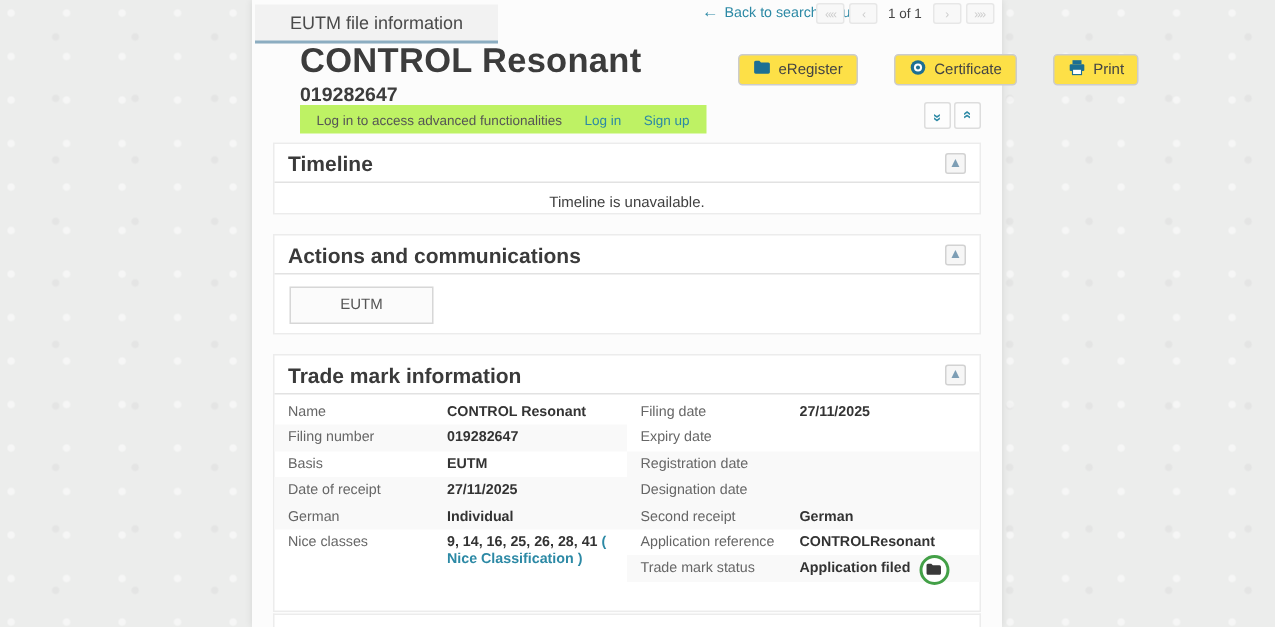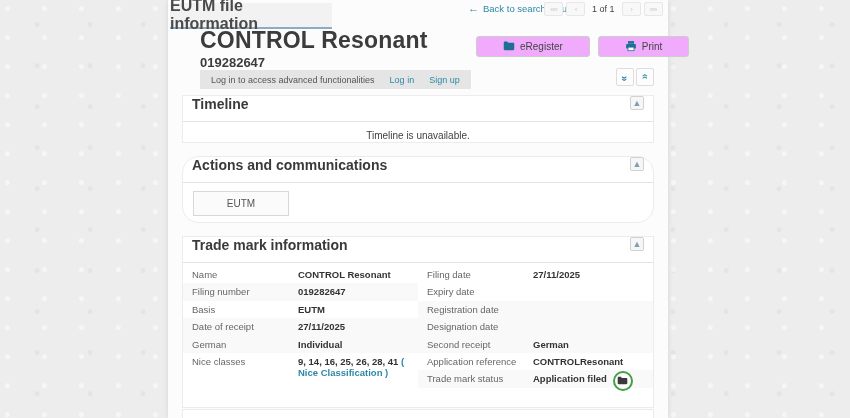--- a/index.html
+++ b/index.html
@@ -14,74 +14,74 @@
   }
   .content {
     position:absolute; left:168px; top:0; width:500px; height:418px;
     background:#fcfcfc; box-shadow:0 0 5px rgba(0,0,0,.10);
   }
   
   .file-tab {
     position:absolute; left:2px; top:3px; width:162px; height:26px;
     background:#f2f2f2; border-bottom:2px solid #8cadc1;
     display:flex; align-items:center; justify-content:center;
-    font-size:16px; font-weight:bold; color:#4a4a4a; cursor:default;
+    font-size:12px; font-weight:normal; color:#4a4a4a; cursor:default;
   }
   .back-link {
     position:absolute; left:300px; top:3px; display:flex; align-items:center; gap:4px;
     font-size:9.5px; color:#2c89a5; cursor:pointer;
   }
   .back-arrow { font-size:11px; line-height:1; font-weight:bold; }
   .pagination { position:absolute; left:376px; top:2px; display:flex; align-items:center; gap:3px; }
   .pg-btn {
     width:19px; height:14px; background:#f8f8f8; border:1px solid #e7e7e7; border-radius:2px;
     font-size:8px; color:#cccccc; display:flex; align-items:center; justify-content:center;
     letter-spacing:-1px;
   }
   .pg-info { font-size:9px; color:#444; margin:0 4px; white-space:nowrap; }
   
   .tm-title { position:absolute; left:32px; top:27px; font-size:23px; font-weight:bold; color:#3c3c3c; letter-spacing:.2px; }
   .tm-number { position:absolute; left:32px; top:55px; font-size:13px; font-weight:bold; color:#3c3c3c; }
   .action-buttons { position:absolute; left:308px; top:36px; display:flex; gap:8px; }
   .btn {
-    height:21px; padding:0 26px; display:inline-flex; align-items:center; gap:5px;
-    background:#f0abfc; border:1px solid #cccccc; border-radius:3px;
-    font-size:10px; color:#444; cursor:pointer; white-space:nowrap;
+    height:21px; padding:0 9px; display:inline-flex; align-items:center; gap:5px;
+    background:#fde047; border:1px solid #cccccc; border-radius:3px;
+    font-size:10px; color:#444; cursor:pointer; white-space:nowrap;margin-left:16px;
   }
   .btn svg { flex:0 0 auto; }
   
   .login-bar {
     position:absolute; left:32px; top:70px; height:19px; padding:4px 11px;
-    background:#e5e5e5; display:flex; align-items:center; gap:15px;
+    background:#bef264; display:flex; align-items:center; gap:15px;
     font-size:9px; color:#555;
   }
   .login-bar .bar-link { color:#2c89a5; cursor:pointer; }
   .toggle-buttons { position:absolute; left:448px; top:68px; display:flex; gap:2px; }
   .tgl-btn {
     width:18px; height:18px; background:#fdfdfd; border:1px solid #dddddd; border-radius:2px;
     display:flex; align-items:center; justify-content:center; cursor:pointer;
   }
   .chev { font-size:10px; font-weight:bold; color:#2c89a5; letter-spacing:-2px; display:inline-block; }
   .chev.down { transform:rotate(90deg); }
   .chev.up { transform:rotate(-90deg); }
   
   .section { position:absolute; left:14px; width:472px; background:#ffffff; border:1px solid #ececec; }
   .section-header {
-    height:26px; display:flex; align-items:flex-start; justify-content:space-between;
+    height:26px; display:flex; align-items:center; justify-content:space-between;
     padding:0 9px; border-bottom:1px solid #e2e2e2;
   }
   .section-title { font-size:14px; font-weight:bold; color:#3a3a3a; }
   .collapse-btn {
     width:14px; height:14px; border:1px solid #d2d2d2; background:#f6f6f6; border-radius:2px;
     font-size:9px; line-height:1; color:#7d9eb5; display:flex; align-items:center; justify-content:center;
     cursor:pointer;
   }
   .sec-timeline { top:95px; height:48px; }
   .sec-timeline .section-body { padding-top:8px; text-align:center; font-size:10px; color:#3f3f3f; }
-  .sec-actions { top:156px; height:67px;border-radius:17px; }
+  .sec-actions { top:156px; height:67px; }
   .sec-actions .section-body { padding:8px 10px; }
   .eutm-tab {
     width:96px; height:25px; background:#fbfbfb; border:1px solid #d7d7d7;
     display:flex; align-items:center; justify-content:center;
     font-size:10px; color:#555; cursor:pointer;
   }
   .sec-trademark { top:236px; height:172px; }
   .sec-trademark .section-body { display:flex; padding-top:3px; }
   .tm-col { width:50%; }
   .tm-row { display:flex; padding:3px 4px 3px 9px; font-size:9.5px; line-height:1.2; align-items:flex-start; }
@@ -125,20 +125,28 @@
 
     <div class="action-buttons">
       <div class="btn">
         <span><svg viewBox="0 0 16 16" width="12" height="12">
               <path d="M1 3.5C1 2.7 1.6 2 2.4 2h3.2l1.5 1.5h6.5c.8 0 1.4.7 1.4 1.5v7c0 .8-.6 1.5-1.4 1.5H2.4C1.6 13.5 1 12.8 1 12z" fill="#1d6f93"></path>
             </svg></span>
         <span>eRegister</span>
       </div>
       <div class="btn">
         <span><svg viewBox="0 0 16 16" width="12" height="12">
+              <circle cx="8" cy="8" r="6.5" fill="#1d6f93"></circle>
+              <circle cx="8" cy="8" r="3.6" fill="#ffffff"></circle>
+              <circle cx="8" cy="8" r="1.8" fill="#1d6f93"></circle>
+            </svg></span>
+        <span>Certificate</span>
+      </div>
+      <div class="btn">
+        <span><svg viewBox="0 0 16 16" width="12" height="12">
               <rect x="4" y="1.5" width="8" height="3.5" fill="#1d6f93"></rect>
               <rect x="1.5" y="5.2" width="13" height="6" rx="1" fill="#1d6f93"></rect>
               <rect x="4" y="9.5" width="8" height="4.8" fill="#ffffff" stroke="#1d6f93"></rect>
             </svg></span>
         <span>Print</span>
       </div>
     </div>
 
     <div class="login-bar">
       <span>Log in to access advanced functionalities</span>

